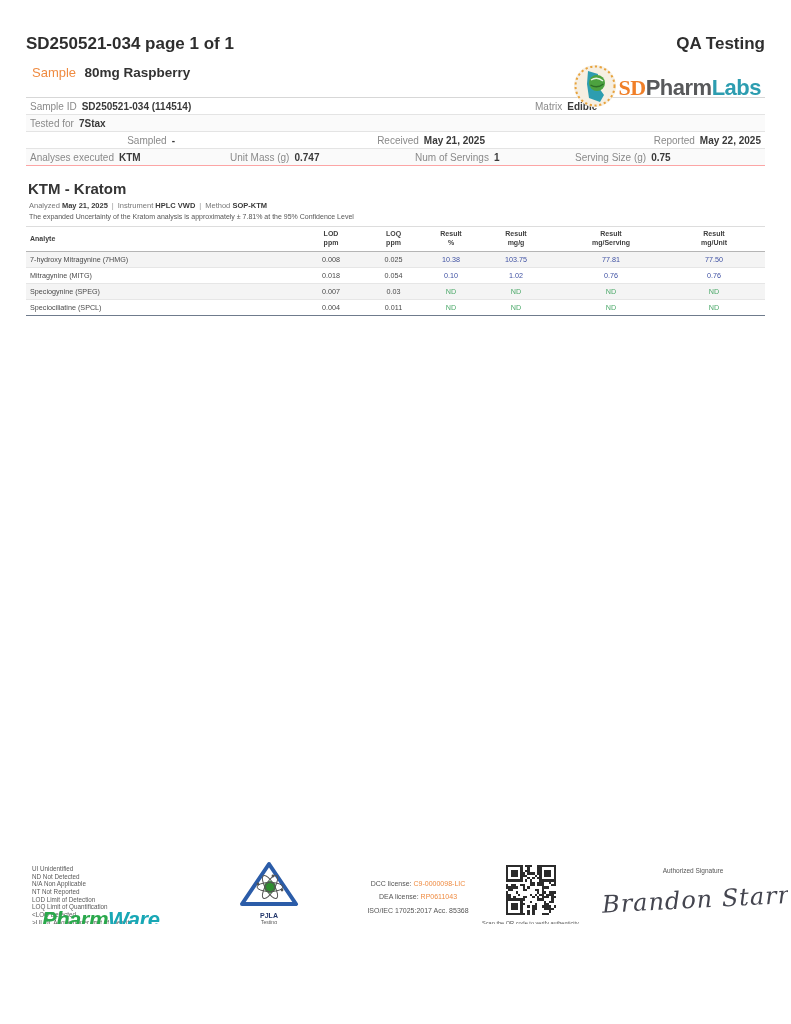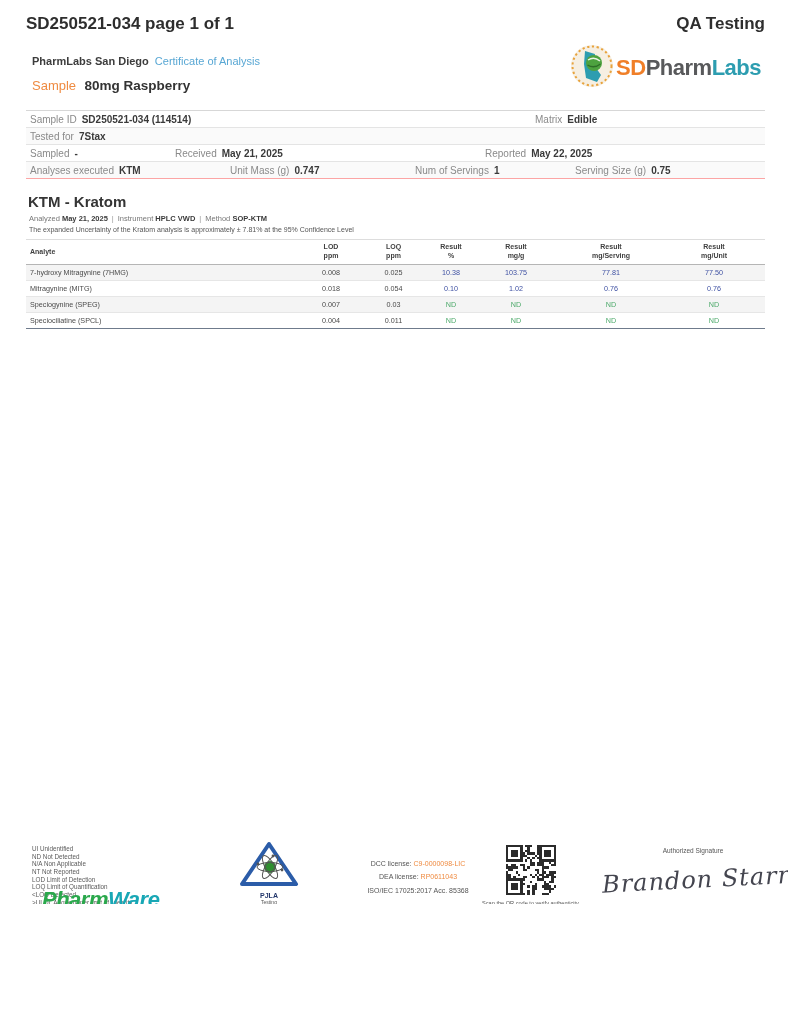--- a/index.html
+++ b/index.html
@@ -1,44 +1,44 @@
 <!DOCTYPE html>
 <html><head>
 <meta charset="utf-8">
 <style>
   * { margin:0; padding:0; box-sizing:border-box; }
   html,body { background:#ffffff; }
   body { font-family:"Liberation Sans","DejaVu Sans",sans-serif; color:#3f3f3f; }
-  .page { position:relative; width:791px; height:904px; background:#fff; overflow:hidden; }
+  .page { position:relative; width:791px; height:904px; background:#fff; overflow:hidden;margin-top:20px; }
   .content { padding:14px 26px 0 26px; }
 
   
   .top-header { display:flex; justify-content:space-between; align-items:baseline; }
   .doc-id { font-size:17px; font-weight:700; color:#2e2e2e; }
   .qa-label { font-size:17px; font-weight:600; color:#2e2e2e; }
 
   
   .lab-line { margin:21px 0 0 6px; font-size:11px; }
   .lab-name { font-weight:700; color:#3c3c3c; }
   .doc-type { color:#58a7d4; margin-left:3px; }
   .sample-line { margin:9px 0 0 6px; }
   .sample-label { font-size:13px; color:#ef8b41; margin-right:4px; }
   .sample-name { font-size:13.5px; font-weight:700; color:#333; }
 
   
   .brand-logo { position:absolute; top:44px; right:30px; display:flex; align-items:center; }
   .brand-word { font-size:22px; font-weight:700; letter-spacing:-0.5px; margin-left:2px; }
-  .b-sd { color:#f07f28; } .b-pharm { color:#58595b; } .b-labs { color:#2d9db0; }
+  .b-sd { color:#f07f28;font-family:Liberation Serif, serif; } .b-pharm { color:#58595b; } .b-labs { color:#2d9db0; }
 
   
   .info-table { margin-top:16px; border-top:1px solid #d7d7d7; font-size:10px; }
   .irow { display:grid; border-bottom:1px solid #e4e4e4; padding:2.5px 4px; min-height:10px; }
   .ir1 { grid-template-columns:505px 1fr; }
   .ir2 { grid-template-columns:1fr; background:#fafafa; }
-  .ir3 { grid-template-columns:145px 310px 1fr; }
+  .ir3 { grid-template-columns:145px 310px 1fr;text-align:right; }
   .ir4 { grid-template-columns:200px 185px 160px 1fr; background:#fafafa; }
   .lbl { color:#8a8a8a; margin-right:5px; }
   .val { font-weight:700; color:#3a3a3a; }
   .info-table .irow:last-child { border-bottom:1px solid #fca5a5; }
 
   
   .section-title { margin:14px 0 0 2px; font-size:15px; font-weight:700; color:#353535; }
   .meta-line { margin:4px 0 0 3px; font-size:7.5px; color:#777; }
   .meta-line b { color:#3a3a3a; }
   .meta-sep { margin:0 4px; color:#999; }
@@ -94,24 +94,20 @@
 <body>
 
 <div class="page">
   <div class="content">
 
     <div class="top-header">
       <span class="doc-id">SD250521-034 page 1 of 1</span>
       <span class="qa-label">QA Testing</span>
     </div>
 
-    <div class="lab-line">
-      <span class="lab-name">PharmLabs San Diego</span>
-      <span class="doc-type">Certificate of Analysis</span>
-    </div>
 
     <div class="sample-line">
       <span class="sample-label">Sample</span>
       <span class="sample-name">80mg Raspberry</span>
     </div>
 
     <div class="brand-logo">
       <span>
         <svg width="44" height="44" viewBox="0 0 44 44">
           <circle cx="22" cy="22" r="21" fill="#f6efe2"></circle>

